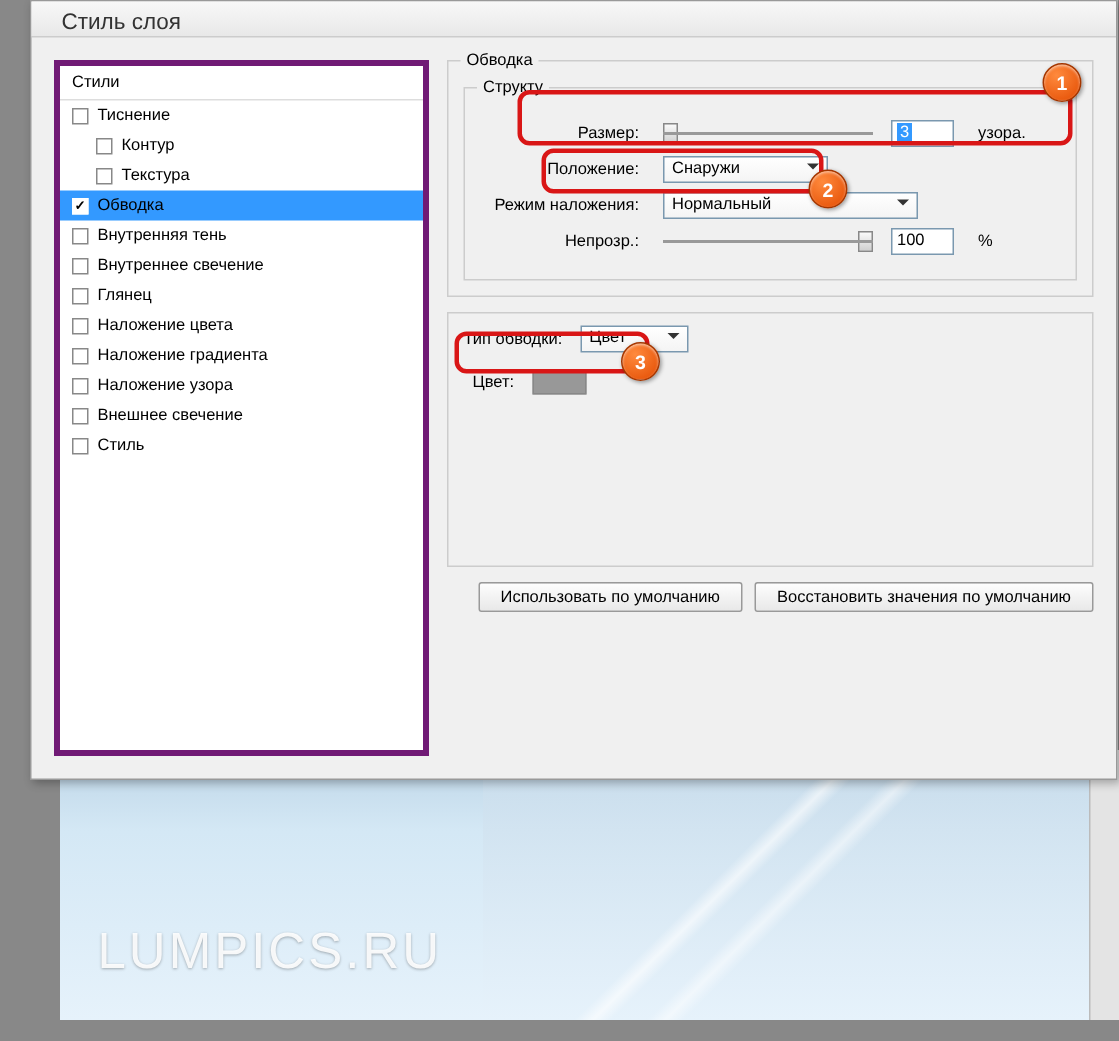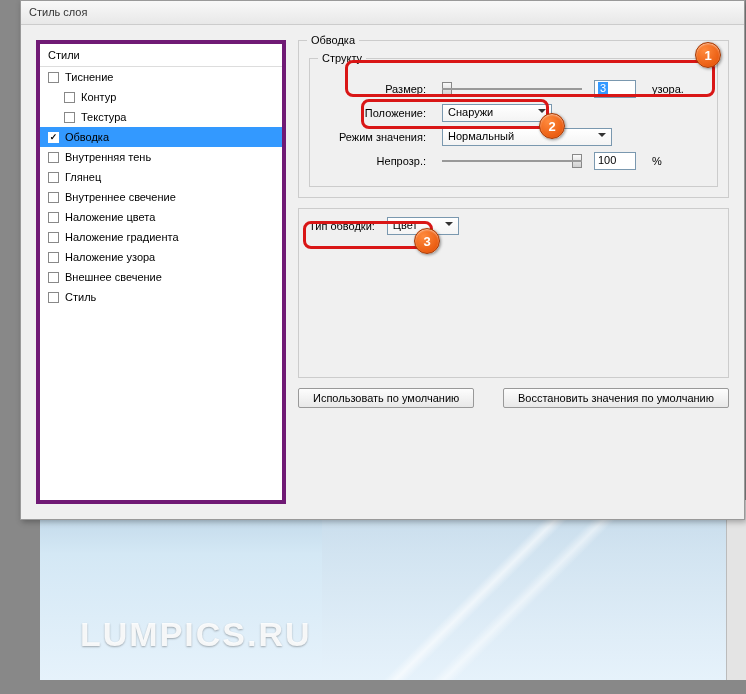--- a/index.html
+++ b/index.html
@@ -1,22 +1,22 @@
 <!DOCTYPE html>
 <html><head>
 <meta charset="utf-8">
 <style>
 *{box-sizing:border-box;margin:0;padding:0;font-family:Tahoma,Arial,sans-serif;font-size:11px;color:#000}
 body{width:746px;height:694px;background:#888;position:relative;overflow:hidden}
 .bg-img{position:absolute;top:500px;left:40px;width:705px;height:180px;background:linear-gradient(180deg,#bcd4e6 0%,#d4e8f5 30%,#e6f2fb 100%)}
 .bg-img::before{content:"";position:absolute;top:0;left:40%;width:60%;height:100%;background:linear-gradient(135deg,transparent 40%,rgba(255,255,255,.6) 42%,transparent 44%,transparent 48%,rgba(255,255,255,.5) 50%,transparent 52%),linear-gradient(180deg,rgba(200,220,235,.8),rgba(230,242,251,.9))}
 .eye-band{position:absolute;right:0;top:500px;width:20px;height:180px;background:#e4e4e4;border-left:1px solid #bbb;display:flex;align-items:flex-start;justify-content:center;padding-top:10px}
-.watermark{position:absolute;bottom:40px;left:80px;font-size:34px;font-weight:bold;color:rgba(255,255,255,.9);text-shadow:0 1px 2px rgba(0,0,0,.3);letter-spacing:2px;font-family:Arial}
+.watermark{position:absolute;bottom:40px;left:65px;font-size:34px;font-weight:normal;color:rgba(255,255,255,.9);text-shadow:0 1px 2px rgba(0,0,0,.3);letter-spacing:2px;font-family:Arial}
 .dialog{position:absolute;top:0;left:20px;width:725px;height:520px;background:#f0f0f0;border:1px solid #999;box-shadow:2px 2px 6px rgba(0,0,0,.3)}
-.titlebar{height:24px;padding:5px 8px;font-size:11px;color:#333;background:linear-gradient(#f8f8f8,#e8e8e8);border-bottom:1px solid #ccc}
+.titlebar{height:24px;padding:5px 20px;font-size:15px;color:#333;background:linear-gradient(#f8f8f8,#e8e8e8);border-bottom:1px solid #ccc}
 .content{display:flex;padding:15px;gap:12px;height:calc(100% - 24px)}
 .sidebar{width:250px;border:4px solid #701a75;background:#fff}
 .side-head{padding:5px 8px;background:#fff;border-bottom:1px solid #ddd}
 .side-sub{padding:4px 8px;background:#f4f4f4;border-bottom:1px solid #e0e0e0;font-size:10px}
 .side-item{padding:4px 8px;display:flex;align-items:center;gap:6px;cursor:pointer}
 .side-item.indent{padding-left:24px}
 .side-item.selected{background:#3399ff;color:#fff}
 .cb{width:11px;height:11px;border:1px solid #888;background:#fff;display:inline-flex;align-items:center;justify-content:center;font-size:9px;line-height:1}
 .cb.checked::before{content:"✓";color:#000;font-weight:bold}
 .side-item.selected .cb{border-color:#fff}
@@ -32,21 +32,21 @@
 .numbox{width:42px;height:18px;border:1px solid #7a98af;background:#fff;padding:1px 3px;font-size:11px;color:#000}
 .sel-hl{background:#3399ff;color:#fff;padding:0 2px}
 .unit{margin-left:4px}
 .dropdown{height:18px;border:1px solid #7a98af;background:linear-gradient(#fff,#f4f4f4);padding:1px 18px 14px 5px;position:relative;display:inline-block}
 .dropdown::after{content:"";position:absolute;right:5px;top:50%;transform:translateY(-50%);border:4px solid transparent;border-top-color:#333}
 .dd-w110{width:110px}
 .dd-w170{width:170px}
 .dd-w72{width:72px}
 .swatch{width:36px;height:16px;border:1px solid #888;background:#989898;display:inline-block}
 .btn{background:linear-gradient(#fdfdfd,#e8e8e8);border:1px solid #999;border-radius:2px;padding:3px 14px;font-size:11px;cursor:pointer}
-.btns{display:flex;gap:8px;margin-top:10px;justify-content:space-between}
+.btns{display:flex;gap:8px;margin-top:10px;justify-content:flex-end}
 .callout{position:absolute;width:26px;height:26px;border-radius:50%;background:radial-gradient(circle at 35% 30%,#ff8a3d,#e24a00);border:1px solid #a33600;box-shadow:inset 0 1px 2px rgba(255,255,255,.6),1px 1px 3px rgba(0,0,0,.4);color:#fff;font-weight:bold;display:flex;align-items:center;justify-content:center;font-size:13px}
 .highlight-box{position:absolute;border:3px solid #d91616;border-radius:8px;pointer-events:none}
 .hb1{top:60px;left:345px;width:370px;height:37px}
 .hb2{top:99px;left:361px;width:188px;height:30px}
 .hb3{top:221px;left:303px;width:130px;height:28px}
 .c1{top:42px;right:25px}
 .c2{top:113px;left:539px}
 .c3{top:228px;left:414px}
 </style>
 </head>
@@ -82,25 +82,25 @@
           <div class="side-item selected">
             <span class="cb checked"></span>
             <span>Обводка</span>
           </div>
           <div class="side-item">
             <span class="cb"></span>
             <span>Внутренняя тень</span>
           </div>
           <div class="side-item">
             <span class="cb"></span>
-            <span>Глянец</span>
+            <span>Внутреннее свечение</span>
           </div>
           <div class="side-item">
             <span class="cb"></span>
-            <span>Внутреннее свечение</span>
+            <span>Глянец</span>
           </div>
           <div class="side-item">
             <span class="cb"></span>
             <span>Наложение цвета</span>
           </div>
           <div class="side-item">
             <span class="cb"></span>
             <span>Наложение градиента</span>
           </div>
           <div class="side-item">
@@ -128,37 +128,41 @@
                 <div class="thumb" style="left:0"></div>
               </div>
             <div class="numbox"><span class="sel-hl">3</span></div>
             <span class="unit">узора.</span>
           </div>
           <div class="row">
             <div class="label">Положение:</div>
             <div class="dropdown dd-w110"><span>Снаружи</span></div>
           </div>
           <div class="row">
-            <div class="label">Режим значения:</div>
+            <div class="label">Режим наложения:</div>
             <div class="dropdown dd-w170"><span>Нормальный</span></div>
           </div>
           <div class="row">
             <div class="label">Непрозр.:</div>
             <div class="slider">
                 <div class="thumb" style="left:calc(100% - 10px)"></div>
               </div>
             <div class="numbox"><span>100</span></div>
             <span class="unit">%</span>
           </div>
         </div>
       </div>
       <div class="fieldset" style="height:170px">
         <div class="row" style="margin-top:-4px">
           <span>Тип обводки:</span>
           <div class="dropdown dd-w72"><span>Цвет</span></div>
+        </div>
+        <div class="row" style="margin-top:12px">
+          <span style="margin-left:6px">Цвет:</span>
+          <span class="swatch" title="#989898"></span>
         </div>
       </div>
       <div class="btns">
         <button class="btn">Использовать по умолчанию</button>
         <button class="btn">Восстановить значения по умолчанию</button>
       </div>
     </div>
   </div>
 </div>
 

